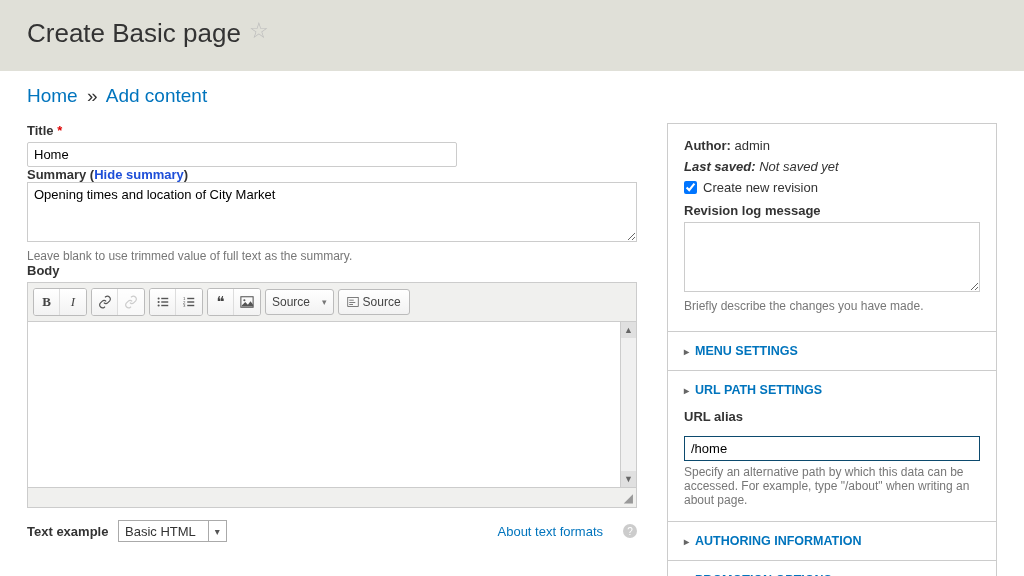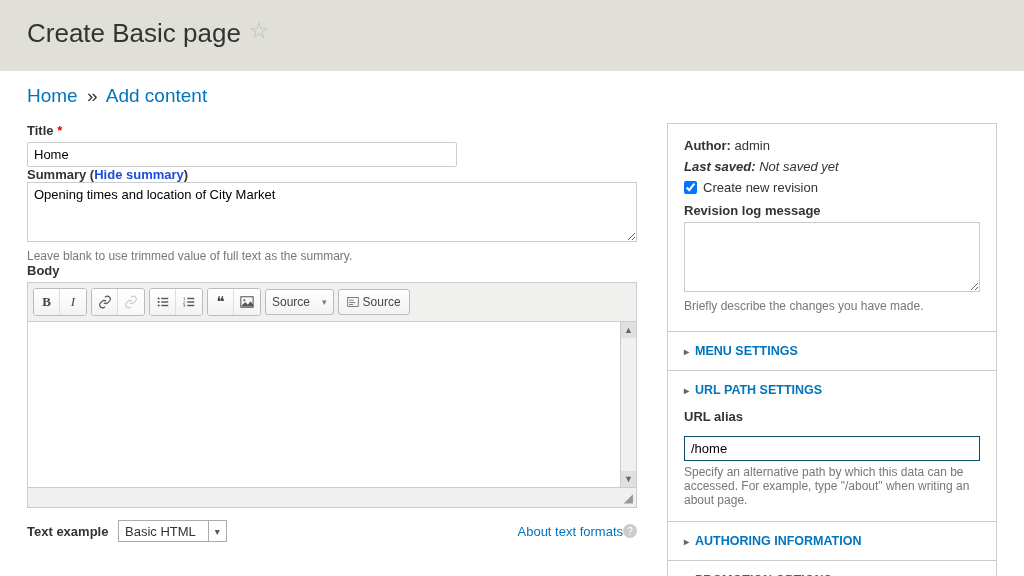--- a/index.html
+++ b/index.html
@@ -36,21 +36,21 @@
   .scrollbar { width: 16px; background: #f0f0f0; border-left: 1px solid #ccc; display: flex; flex-direction: column; }
   .sb-btn { height: 16px; display: flex; align-items: center; justify-content: center; font-size: 9px; color: #666; background: #e0e0e0; cursor: pointer; }
   .sb-track { flex: 1; }
   .editor-footer { height: 20px; background: #f0f0ee; border-top: 1px solid #ccc; display: flex; justify-content: flex-end; align-items: center; padding-right: 3px; }
   .resize-handle { font-size: 12px; color: #999; cursor: nwse-resize; }
   .format-row { margin-top: 12px; display: flex; justify-content: space-between; align-items: center; }
   .format-label { font-weight: bold; margin-right: 6px; }
   .select-wrap { display: inline-flex; align-items: center; border: 1px solid #aaa; background: #fff; height: 22px; }
   .select-wrap span.val { padding: 0 12px 0 6px; font-size: 13px; }
   .select-wrap .arrow { border-left: 1px solid #aaa; width: 18px; display: flex; align-items: center; justify-content: center; height: 100%; color: #555; font-size: 10px; }
-  .about-formats { color: #0074bd; text-decoration: none; display: inline-flex; align-items: center; gap: 0; }
+  .about-formats { color: #0074bd; text-decoration: none; display: inline-flex; align-items: center; gap: 20px; }
   .help-icon { width: 14px; height: 14px; border-radius: 50%; background: #ccc; color: #fff; font-size: 10px; display: inline-flex; align-items: center; justify-content: center; }
   .sidebar-box { border: 1px solid #ccc; background: #fff; }
   .meta-block { padding: 14px 16px 18px; border-bottom: 1px solid #ccc; font-size: 13px; }
   .meta-row { margin-bottom: 6px; }
   .meta-row.italic { font-style: italic; }
   .meta-row b { font-weight: bold; }
   .checkbox-row { display: flex; align-items: center; gap: 6px; margin: 4px 0 8px; }
   .revision-area { width: 100%; height: 70px; border: 1px solid #ccc; padding: 4px; font-family: inherit; resize: vertical; }
   .side-section { border-bottom: 1px solid #ccc; }
   .side-header { padding: 12px 16px; cursor: pointer; display: flex; align-items: center; gap: 6px; color: #0074bd; font-weight: bold; font-size: 12.5px; text-transform: uppercase; }

